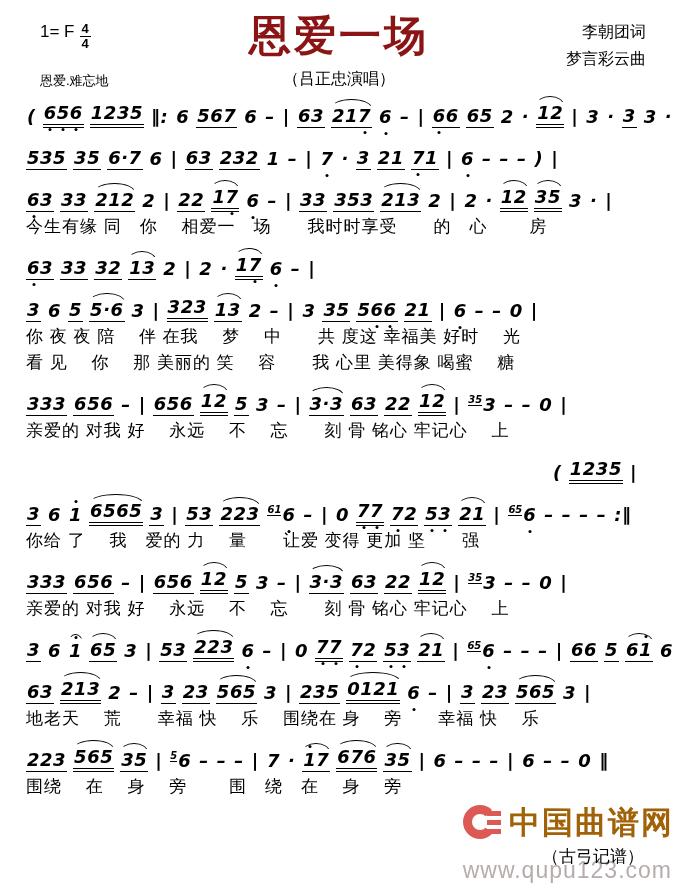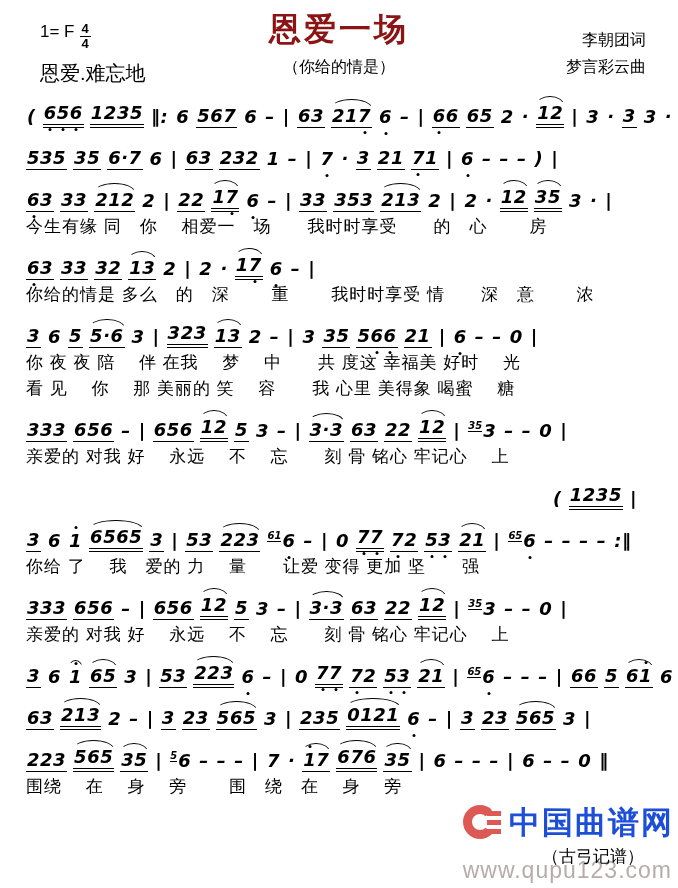--- a/index.html
+++ b/index.html
@@ -7,26 +7,26 @@
        font-family:"Liberation Sans",sans-serif;color:#000;}
   .sheet{padding:6px 24px 0 24px;}
 
   
   .header{position:relative;height:86px;}
   .meta{position:absolute;left:16px;top:16px;font-size:17px;}
   .keyrow{display:flex;gap:5px;}
   .frac{display:inline-flex;flex-direction:column;align-items:center;line-height:1.05;
         font-size:13px;font-weight:bold;}
   .frac .ftop{border-bottom:1px solid #000;padding:0 2px;}
-  .style-note{margin-top:10px;font-size:20px;}
+  .style-note{margin-top:22px;font-size:13px;}
   .title-block{text-align:center;padding-top:2px;}
-  .title{font-size:32px;font-weight:bold;color:#8b1515;letter-spacing:3px;
+  .title{font-size:42px;font-weight:bold;color:#8b1515;letter-spacing:3px;
          font-family:Liberation Mono, monospace;}
   .subtitle{font-size:16px;margin-top:5px;}
-  .credits{position:absolute;right:8px;top:20px;text-align:right;font-size:16px;line-height:1.7;}
+  .credits{position:absolute;right:8px;top:12px;text-align:right;font-size:16px;line-height:1.7;}
 
   
   #systems{padding:2px 2px 0 2px;}
   .system{margin-bottom:8px;}
   .system.right .notes-row{justify-content:flex-end;padding-right:14px;}
   .notes-row{display:flex;align-items:flex-end;gap:6px;white-space:nowrap;
              font-family:"DejaVu Sans",sans-serif;font-style:italic;font-weight:bold;
              font-size:18px;line-height:1.05;padding-top:10px;min-height:24px;}
   .tok{position:relative;display:inline-block;padding:0 1px 1px 1px;}
   .tok.u1{border-bottom:1.6px solid #000;}
@@ -46,21 +46,21 @@
   
   .credit{position:absolute;right:34px;bottom:20px;font-size:17px;z-index:3;}
   .watermark{position:absolute;right:4px;bottom:4px;z-index:1;text-align:right;}
   .wm-row{display:flex;align-items:center;justify-content:flex-end;gap:6px;}
   .wm-logo{position:relative;width:40px;height:40px;display:inline-block;}
   .wm-cres{position:absolute;left:0;top:2px;width:24px;height:34px;
         border:9px solid #dd5a54;border-right-color:transparent;border-radius:50%;
         box-sizing:border-box;width:34px;}
   .wm-bars{position:absolute;left:24px;top:8px;display:flex;flex-direction:column;gap:4px;}
   .wm-bars i{display:block;width:14px;height:5px;background:#dd5a54;}
-  .wm-name{font-size:31px;font-weight:bold;color:#1d4ed8;letter-spacing:2px;
+  .wm-name{font-size:31px;font-weight:bold;color:#a16207;letter-spacing:2px;
         font-family:"Liberation Serif",serif;}
   .wm-url{font-size:23px;color:#b7abab;letter-spacing:1px;margin-top:13px;padding-right:2px;}
 </style>
 </head>
 <body>
 
 <div class="sheet">
 
   <div class="header">
     <div class="meta">
@@ -68,21 +68,21 @@
         <span>1= F</span>
         <span class="frac">
           <span class="ftop">4</span>
           <span>4</span>
         </span>
       </div>
       <div class="style-note">恩爱.难忘地</div>
     </div>
     <div class="title-block">
       <div class="title">恩爱一场</div>
-      <div class="subtitle">（你给的情是）</div>
+      <div class="subtitle">（吕正忠演唱）</div>
     </div>
     <div class="credits">
       <div>李朝团词</div>
       <div>梦言彩云曲</div>
     </div>
   </div>
 
   <div id="systems">
       <div class="system">
         <div class="notes-row">
@@ -174,21 +174,20 @@
           <span class="tok slur u1"><span class="nc">1</span><span class="nc">3</span></span>
           <span class="tok"><span class="nc">2</span></span>
           <span class="tok"><span class="nc">|</span></span>
           <span class="tok"><span class="nc">2</span></span>
           <span class="tok"><span class="nc">·</span></span>
           <span class="tok slur u2"><span class="nc">1</span><span class="nc lo">7</span></span>
           <span class="tok"><span class="nc lo">6</span></span>
           <span class="tok"><span class="nc">–</span></span>
           <span class="tok"><span class="nc">|</span></span>
         </div>
-        <div class="lyrics-row">你给的情是 多么　的　深　　 重　　 我时时享受 情　　深　意　　 浓</div>
       </div>
       <div class="system">
         <div class="notes-row">
           <span class="tok u1"><span class="nc">3</span></span>
           <span class="tok"><span class="nc">6</span></span>
           <span class="tok u1"><span class="nc">5</span></span>
           <span class="tok slur u1"><span class="nc">5</span><span class="nc">·</span><span class="nc">6</span></span>
           <span class="tok"><span class="nc">3</span></span>
           <span class="tok"><span class="nc">|</span></span>
           <span class="tok u2"><span class="nc">3</span><span class="nc">2</span><span class="nc">3</span></span>
@@ -341,20 +340,21 @@
           <span class="tok slur u2"><span class="nc">0</span><span class="nc">1</span><span class="nc">2</span><span class="nc">1</span></span>
           <span class="tok"><span class="nc lo">6</span></span>
           <span class="tok"><span class="nc">–</span></span>
           <span class="tok"><span class="nc">|</span></span>
           <span class="tok u1"><span class="nc">3</span></span>
           <span class="tok u1"><span class="nc">2</span><span class="nc">3</span></span>
           <span class="tok slur u1"><span class="nc">5</span><span class="nc">6</span><span class="nc">5</span></span>
           <span class="tok"><span class="nc">3</span></span>
           <span class="tok"><span class="nc">|</span></span>
         </div>
+        <div class="lyrics-row">地老天　 荒　　幸福 快　 乐　 围绕在 身　 旁　　幸福 快　 乐</div>
       </div>
       <div class="system">
         <div class="notes-row">
           <span class="tok u1"><span class="nc">2</span><span class="nc">2</span><span class="nc">3</span></span>
           <span class="tok slur u2"><span class="nc">5</span><span class="nc">6</span><span class="nc">5</span></span>
           <span class="tok slur u1"><span class="nc">3</span><span class="nc">5</span></span>
           <span class="tok"><span class="nc">|</span></span>
           <span class="tok"><span class="grace">5</span><span class="nc">6</span></span>
           <span class="tok"><span class="nc">–</span></span>
           <span class="tok"><span class="nc">–</span></span>

